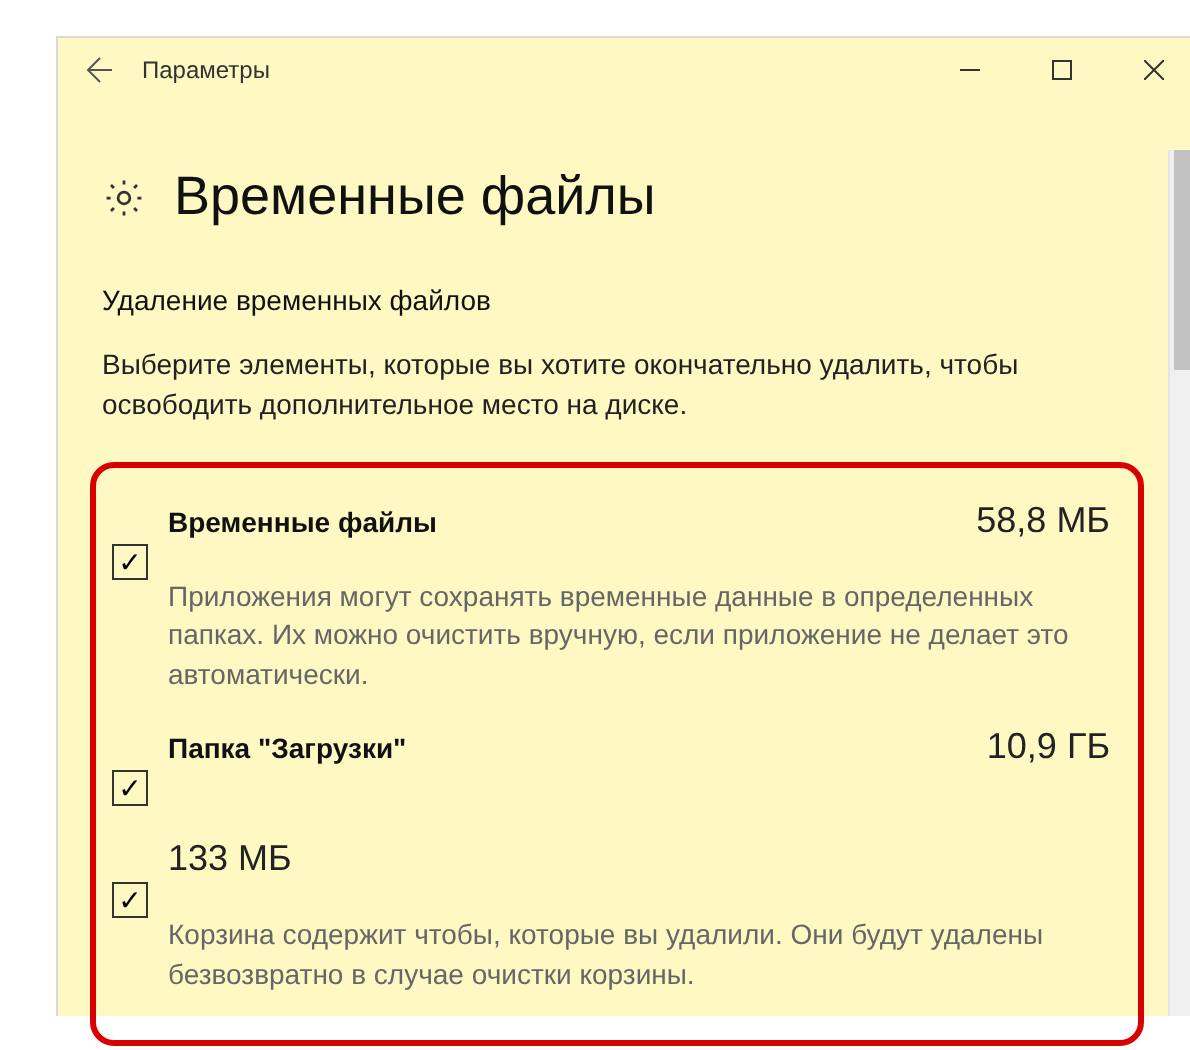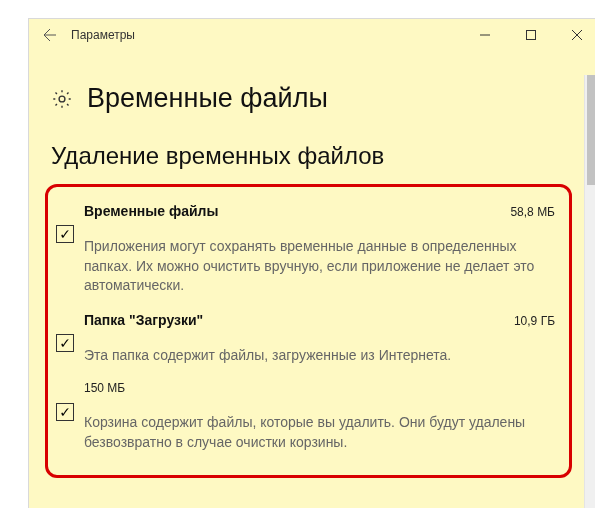--- a/index.html
+++ b/index.html
@@ -69,21 +69,21 @@
     width: 22px;
     height: 22px;
     color: #333;
   }
   .page-title {
     font-size: 27px;
     font-weight: 400;
     color: #111;
   }
   .section-title {
-    font-size: 24px;
+    font-size: 14px;
     font-weight: 400;
     color: #111;
     margin-bottom: 14px;
   }
   .section-desc {
     font-size: 14px;
     color: #222;
     line-height: 1.45;
     margin-bottom: 18px;
     max-width: 470px;
@@ -121,21 +121,21 @@
     display: flex;
     justify-content: space-between;
     align-items: baseline;
   }
   .item-title {
     font-size: 14px;
     font-weight: 700;
     color: #111;
   }
   .item-size {
-    font-size: 12px;
+    font-size: 18px;
     color: #222;
   }
   .item-desc {
     font-size: 14px;
     color: #666;
     line-height: 1.4;
     margin-top: 18px;
   }
   .scrollbar-track {
     position: absolute;
@@ -192,20 +192,21 @@
       <span class="gear">
         <svg viewBox="0 0 24 24" width="22" height="22" fill="none" stroke="currentColor" stroke-width="1.5">
           <circle cx="12" cy="12" r="3.2"></circle>
           <path d="M12 2.5v2.2M12 19.3v2.2M4.9 4.9l1.6 1.6M17.5 17.5l1.6 1.6M2.5 12h2.2M19.3 12h2.2M4.9 19.1l1.6-1.6M17.5 6.5l1.6-1.6"></path>
         </svg>
       </span>
       <div class="page-title">Временные файлы</div>
     </div>
 
     <div class="section-title">Удаление временных файлов</div>
+    <div class="section-desc">Выберите элементы, которые вы хотите окончательно удалить, чтобы освободить дополнительное место на диске.</div>
 
     <div class="highlight-box">
 
       <div class="item">
         <div class="checkbox">✓</div>
         <div class="item-body">
           <div class="item-head">
             <span class="item-title">Временные файлы</span>
             <span class="item-size">58,8 МБ</span>
           </div>
@@ -213,31 +214,30 @@
         </div>
       </div>
 
       <div class="item">
         <div class="checkbox">✓</div>
         <div class="item-body">
           <div class="item-head">
             <span class="item-title">Папка "Загрузки"</span>
             <span class="item-size">10,9 ГБ</span>
           </div>
-          <div class="item-desc">Эта папка содержит файлы, загруженные из Интернета.</div>
         </div>
       </div>
 
       <div class="item">
         <div class="checkbox">✓</div>
         <div class="item-body">
           <div class="item-head">
-            <span class="item-size">150 МБ</span>
+            <span class="item-size">133 МБ</span>
           </div>
-          <div class="item-desc">Корзина содержит файлы, которые вы удалить. Они будут удалены безвозвратно в случае очистки корзины.</div>
+          <div class="item-desc">Корзина содержит чтобы, которые вы удалили. Они будут удалены безвозвратно в случае очистки корзины.</div>
         </div>
       </div>
 
     </div>
 
   </div>
 
   <div class="scrollbar-track">
     <div class="scrollbar-thumb"></div>
   </div>

